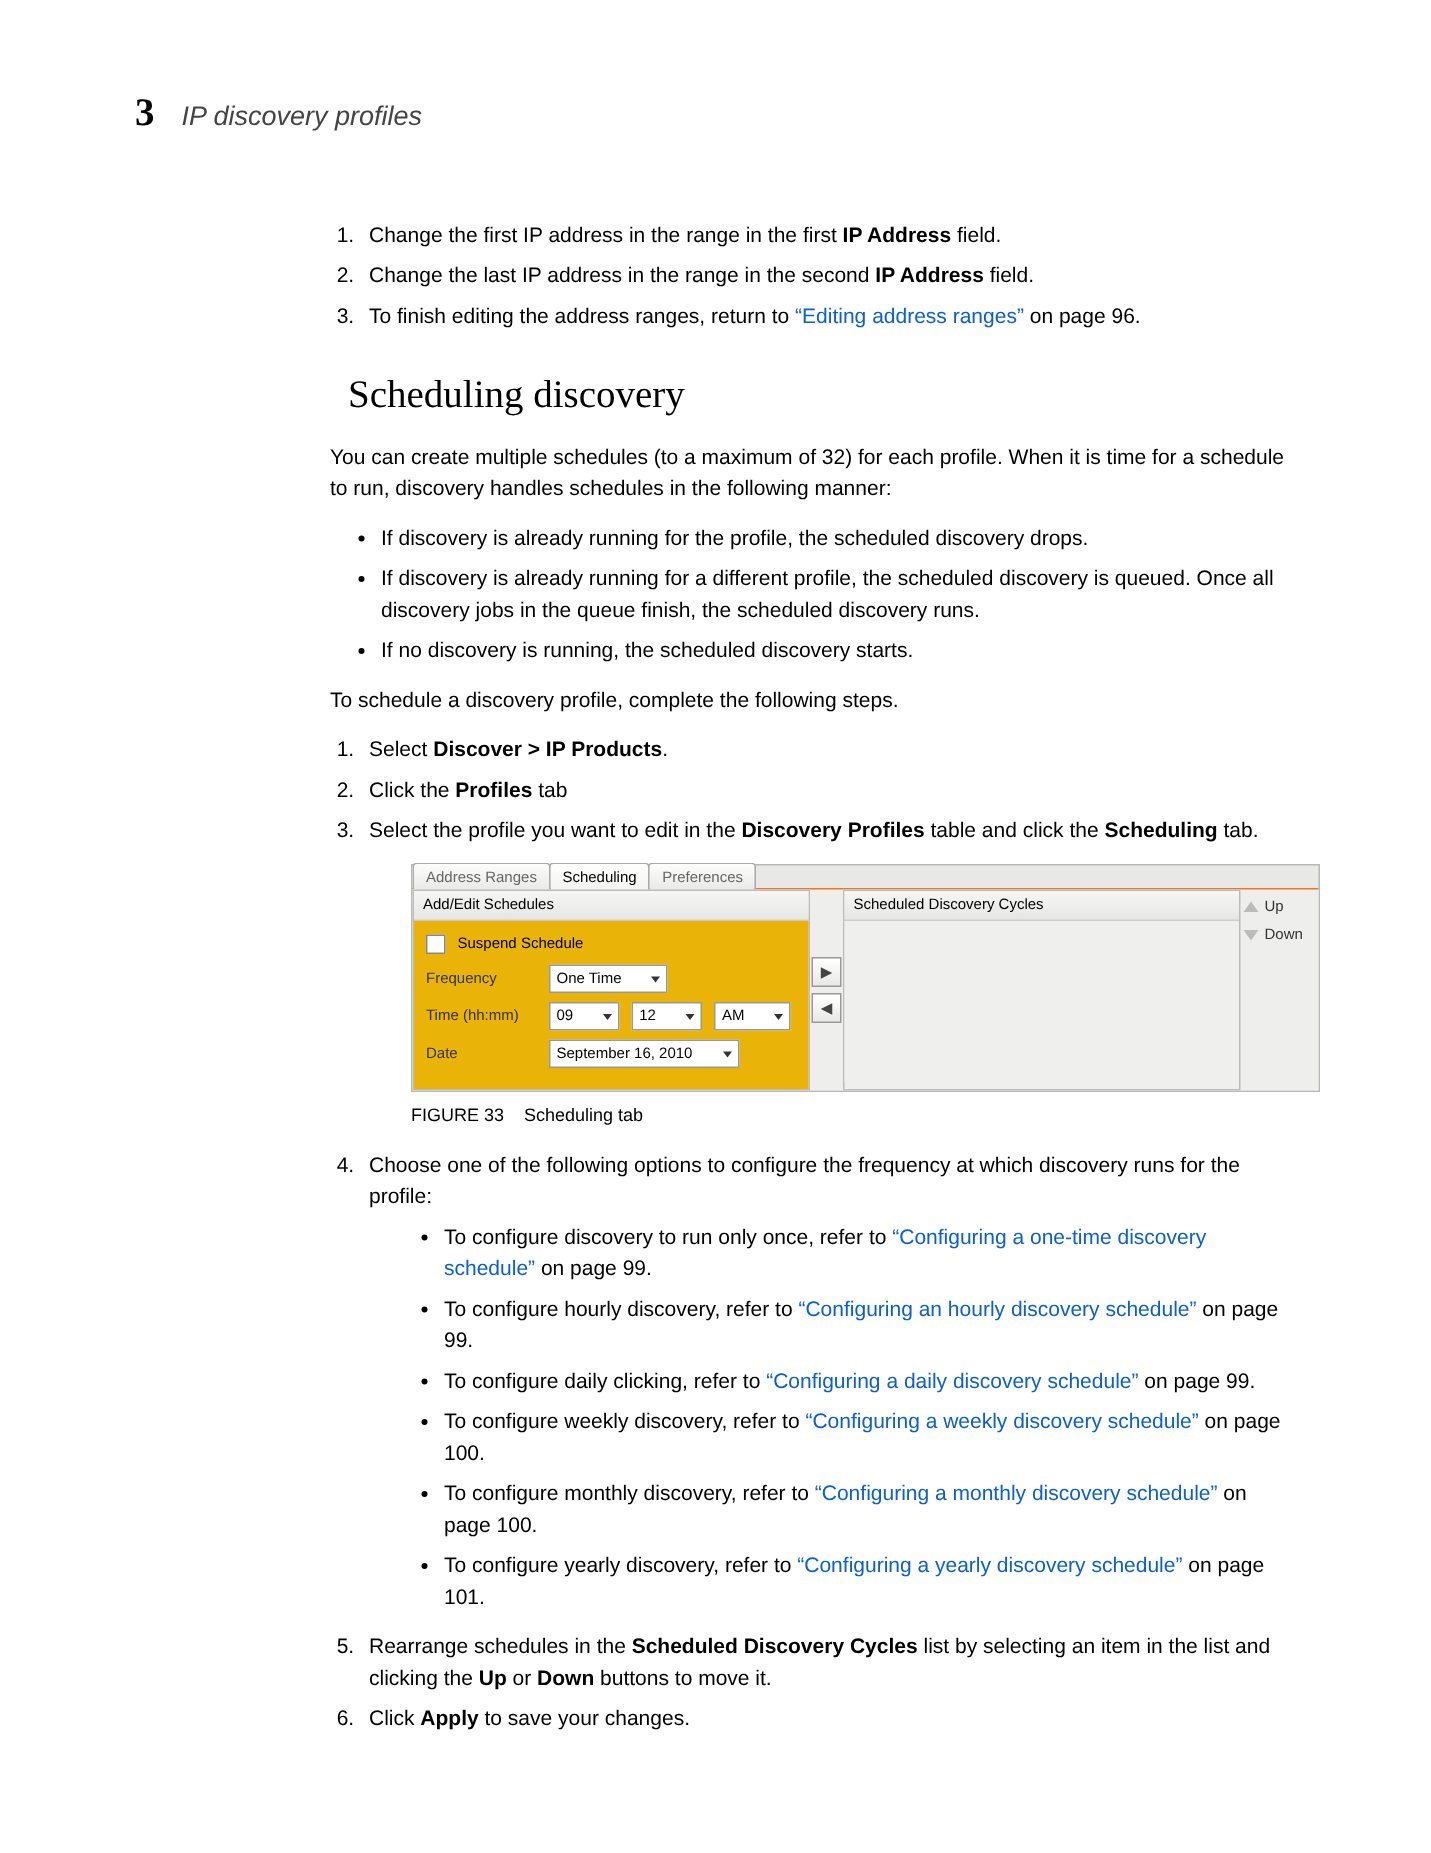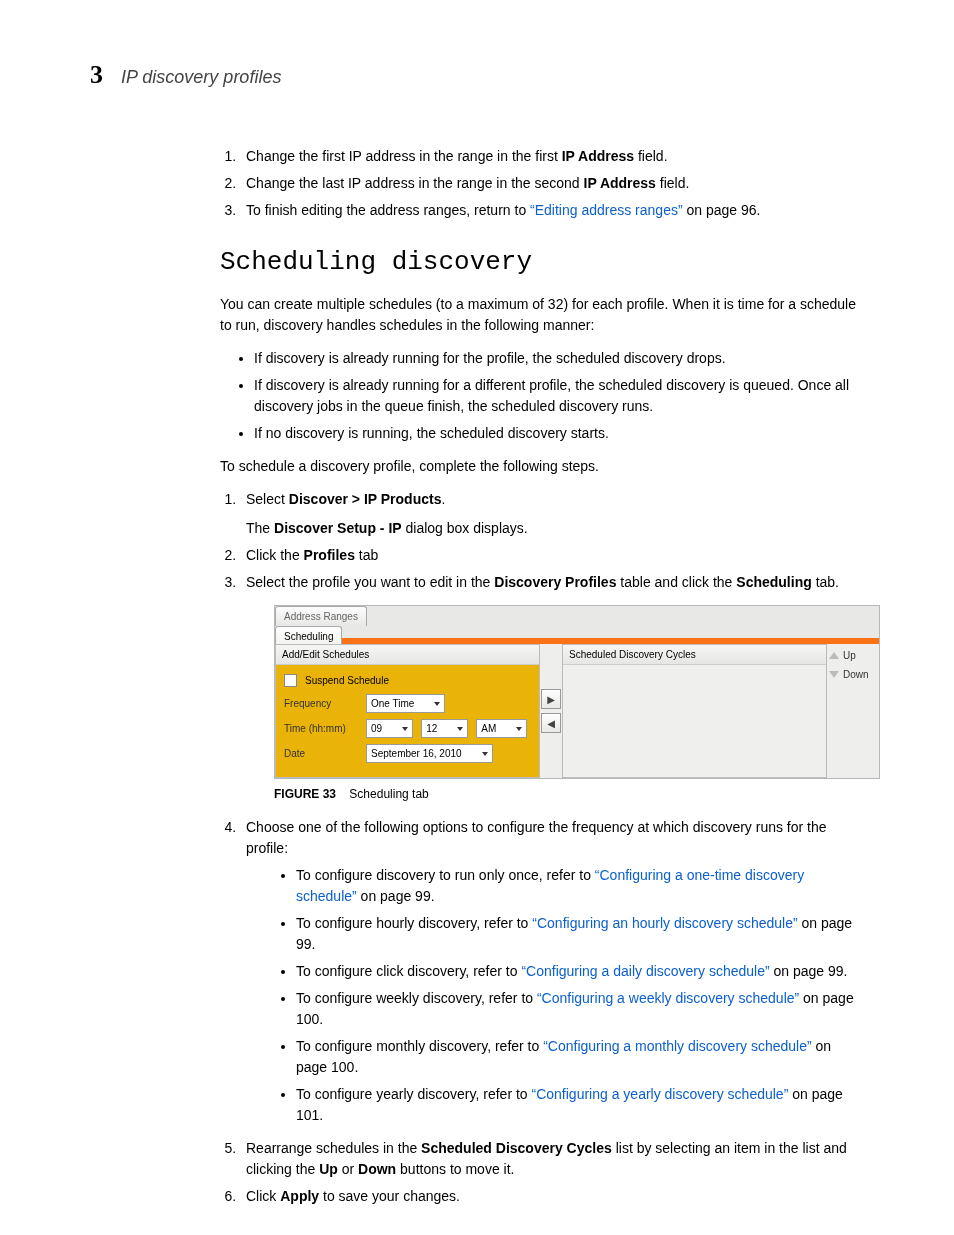--- a/index.html
+++ b/index.html
@@ -48,67 +48,66 @@
   .content ul {
     list-style: disc;
     padding-left: 34px;
     margin: 6px 0 12px 0;
   }
   .content ul > li { margin-bottom: 6px; }
   .content ul.inner {
     padding-left: 50px;
   }
   h2.section {
-    font-family: Liberation Mono, monospace;
+    font-family: Liberation Serif, serif;
     font-weight: 400;
     font-size: 26px;
-    margin: 22px 0 12px 0;
+    margin: 22px 0 12px 12px;
   }
   .plain {
     margin: 8px 0 12px 0;
   }
   a.x {
     color: #0b5fce;
     text-decoration: none;
   }
   b { font-weight: bold; }
   .figcap {
     font-size: 12px;
     margin: 6px 0 14px 28px;
   }
-  .figcap b { font-weight: bold; }
+  .figcap b { font-weight: normal; }
 
   
   .ui-figure {
     margin: 12px 0 6px 28px;
     width: 604px;
     font-family: "Segoe UI", Tahoma, sans-serif;
     font-size: 10px;
     color: #000;
     background: #e8e8e6;
     border: 1px solid #b8b8b6;
   }
   .tabstrip {
     display: flex;
-    align-items: flex-start;
-    height: 32px;
-    flex-direction: column;
+    align-items: center;
+    height: 15px;
   }
   .tab {
     border: 1px solid #aaa;
     border-bottom: none;
     padding: 2px 8px;
     background: linear-gradient(#fdfdfd,#e7e7e5);
     margin-right: -1px;
     border-radius: 3px 3px 0 0;
   }
   .tab.active { background: linear-gradient(#ffffff,#f2f2f0); font-weight: 400; }
   .tab.inactive { color: #666; }
   .tabbody {
-    border-top: 6px solid #f97316;
+    border-top: 1px solid #f97316;
     background: #eeeeec;
     padding: 0;
   }
   .cols {
     display: grid;
     grid-template-columns: 1fr 22px 1fr 52px;
     align-items: stretch;
   }
   .panel {
     border: 1px solid #bbb;
@@ -189,23 +188,20 @@
       <li>If discovery is already running for a different profile, the scheduled discovery is queued. Once all discovery jobs in the queue finish, the scheduled discovery runs.</li>
       <li>If no discovery is running, the scheduled discovery starts.</li>
     </ul>
 
     <p class="plain">To schedule a discovery profile, complete the following steps.</p>
 
     <ol class="top">
 
       <li>
         <span>Select </span><b>Discover &gt; IP Products</b><span>.</span>
-        <p class="plain" style="margin:8px 0 4px 0;">
-          <span>The </span><b>Discover Setup - IP</b><span> dialog box displays.</span>
-        </p>
       </li>
 
       <li>
         <span>Click the </span><b>Profiles</b><span> tab</span>
       </li>
 
       <li>
         <span>Select the profile you want to edit in the </span><b>Discovery Profiles</b><span> table and click the </span><b>Scheduling</b><span> tab.</span>
 
         
@@ -287,21 +283,21 @@
         <div class="figcap">
           <b>FIGURE 33</b>&nbsp;&nbsp;&nbsp;&nbsp;<span>Scheduling tab</span>
         </div>
       </li>
 
       <li>
         <span>Choose one of the following options to configure the frequency at which discovery runs for the profile:</span>
         <ul class="inner">
           <li><span>To configure discovery to run only once, refer to </span><a class="x" href="#">“Configuring a one-time discovery schedule”</a><span> on page 99.</span></li>
           <li><span>To configure hourly discovery, refer to </span><a class="x" href="#">“Configuring an hourly discovery schedule”</a><span> on page 99.</span></li>
-          <li><span>To configure click discovery, refer to </span><a class="x" href="#">“Configuring a daily discovery schedule”</a><span> on page 99.</span></li>
+          <li><span>To configure daily clicking, refer to </span><a class="x" href="#">“Configuring a daily discovery schedule”</a><span> on page 99.</span></li>
           <li><span>To configure weekly discovery, refer to </span><a class="x" href="#">“Configuring a weekly discovery schedule”</a><span> on page 100.</span></li>
           <li><span>To configure monthly discovery, refer to </span><a class="x" href="#">“Configuring a monthly discovery schedule”</a><span> on page 100.</span></li>
           <li><span>To configure yearly discovery, refer to </span><a class="x" href="#">“Configuring a yearly discovery schedule”</a><span> on page 101.</span></li>
         </ul>
       </li>
 
       <li>
         <span>Rearrange schedules in the </span><b>Scheduled Discovery Cycles</b><span> list by selecting an item in the list and clicking the </span><b>Up</b><span> or </span><b>Down</b><span> buttons to move it.</span>
       </li>
 

